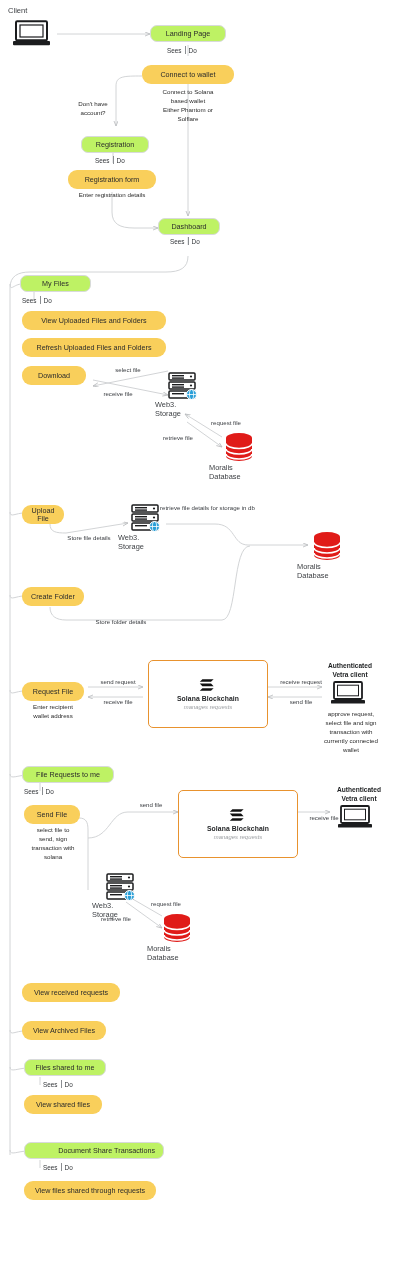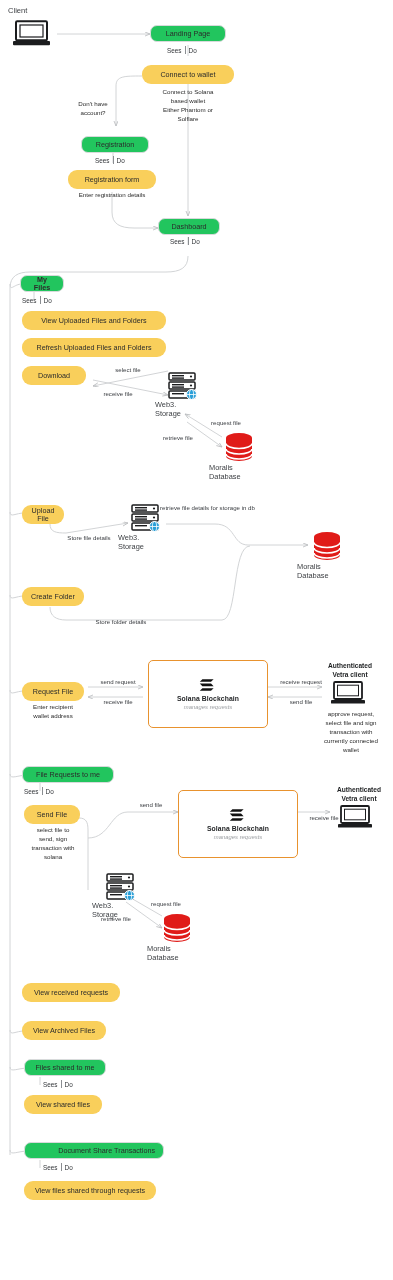--- a/index.html
+++ b/index.html
@@ -6,21 +6,21 @@
   html,body{margin:0;padding:0;background:#ffffff;}
   body{
     width:393px;height:1280px;position:relative;overflow:hidden;
     font-family:"Liberation Sans","DejaVu Sans",sans-serif;
     color:#222;
   }
   #canvas{position:absolute;inset:0;width:393px;height:1280px;}
   svg.wires{position:absolute;left:0;top:0;width:393px;height:1280px;pointer-events:none;}
   .node{position:absolute;box-sizing:border-box;display:flex;align-items:center;justify-content:center;text-align:center;}
   .pill-grey{
-    background:#22c55e;border:1px solid #d8dadb;border-radius:7px;
+    background:#bef264;border:1px solid #d8dadb;border-radius:7px;
     font-size:7.2px;color:#2b2b2b;padding:0 8px;height:17px;line-height:1;
   }
   .pill-yellow{
     background:#f9cf5b;border-radius:9px;
     font-size:7.2px;color:#2b2b2b;padding:0 8px;height:19px;line-height:1;
   }
   .seesdo{
     position:absolute;font-size:6.4px;color:#33363a;white-space:nowrap;
     display:flex;align-items:center;gap:3px;
   }
@@ -169,21 +169,21 @@
 
   <div class="node pill-grey" style="left:158px;top:218px;width:62px;">
     <span>Dashboard</span>
   </div>
   <div class="seesdo" style="left:170px;top:237px;">
     <span>Sees</span>
     <span class="bar"></span>
     <span>Do</span>
   </div>
 
-  <div class="node pill-grey" style="left:20px;top:275px;width:44px;font-weight:bold;">
+  <div class="node pill-grey" style="left:20px;top:275px;width:71px;">
     <span>My Files</span>
   </div>
   <div class="seesdo" style="left:22px;top:296px;">
     <span>Sees</span>
     <span class="bar"></span>
     <span>Do</span>
   </div>
 
   <div class="node pill-yellow" style="left:22px;top:311px;width:144px;">
     <span>View Uploaded Files and Folders</span>

